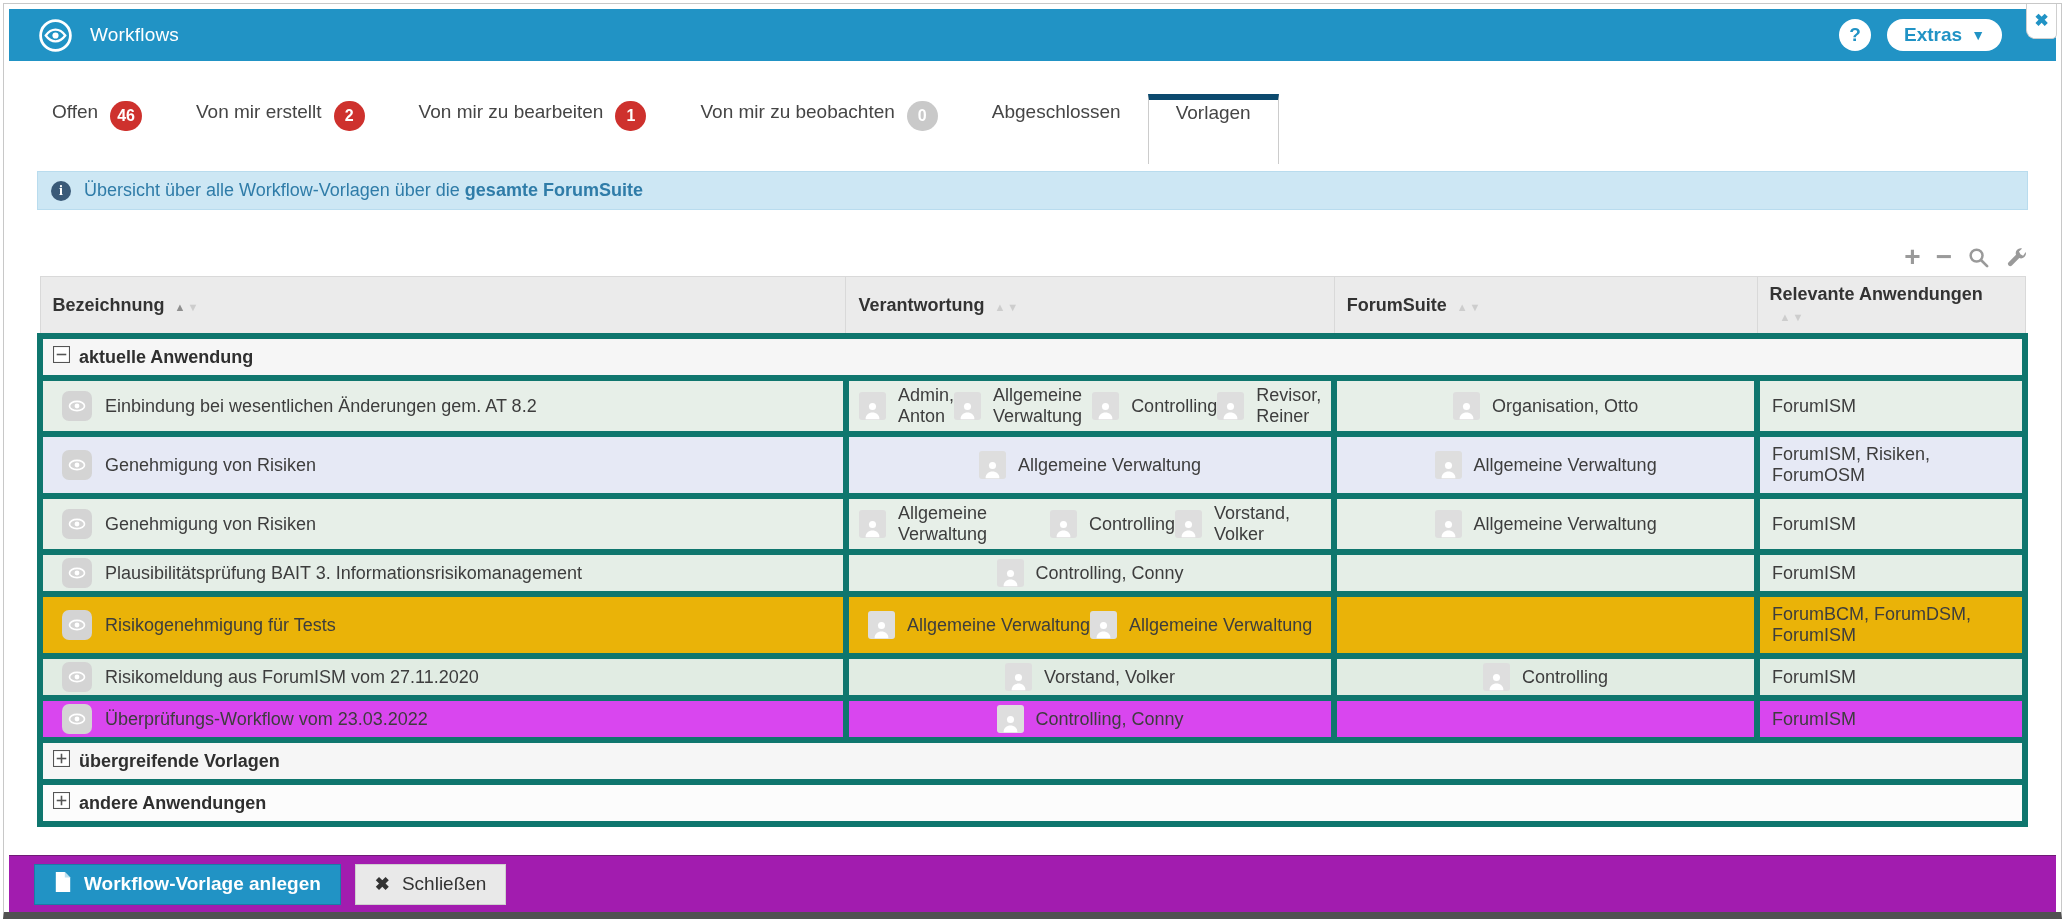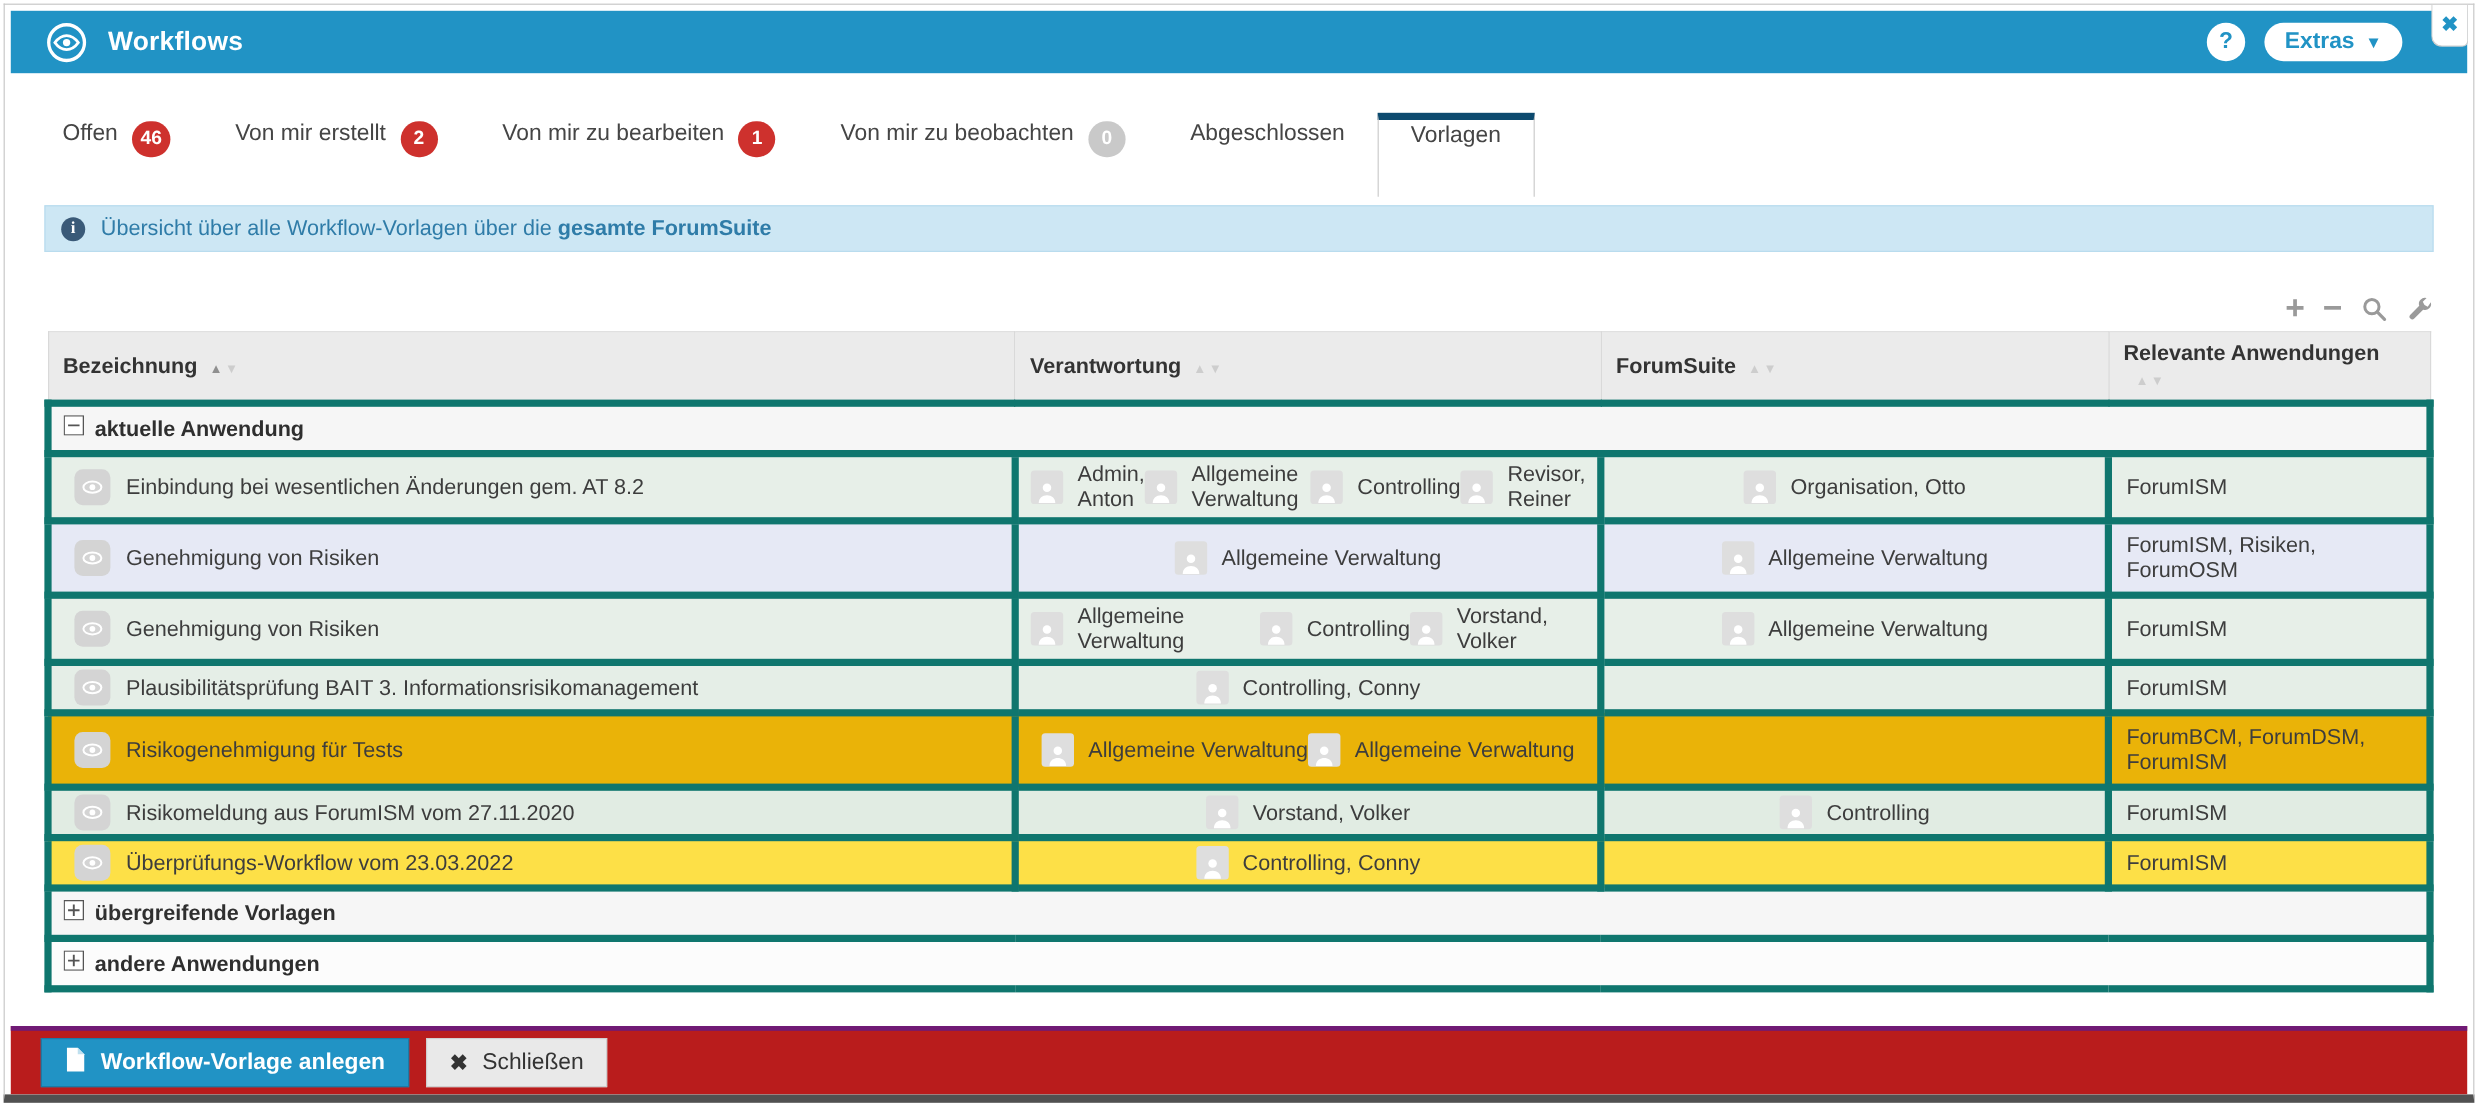--- a/index.html
+++ b/index.html
@@ -7,21 +7,21 @@
          font-family:"Liberation Sans", sans-serif; color:#3d3d3d; }
 
   .frame { position:absolute; left:3px; right:3px; top:3px; bottom:1px;
            border:1px solid #c8c8c8; border-bottom:7px solid #515151;
            background:#fff; box-sizing:border-box; overflow:hidden; }
 
   
   .topbar { margin:5px; height:52px; background:#2193c5; display:flex;
             align-items:center; padding:0 18px; box-sizing:border-box; }
   .logo { display:flex; align-items:center; margin-left:10px; }
-  .apptitle { color:#fff; font-size:22px; font-weight:bold; margin-left:16px; letter-spacing:.2px; }
+  .apptitle { color:#fff; font-size:19px; font-weight:normal; margin-left:16px; letter-spacing:.2px; }
   .topbar-right { margin-left:auto; display:flex; align-items:center; gap:16px; margin-right:36px; }
   .help-btn { width:32px; height:32px; border-radius:50%; background:#fff; color:#2193c5;
               font-size:19px; font-weight:bold; display:flex; align-items:center; justify-content:center; cursor:pointer; }
   .extras-btn { height:32px; border-radius:17px; background:#fff; color:#2193c5; font-size:19px;
                 font-weight:bold; display:flex; align-items:center; gap:9px; padding:0 17px; cursor:pointer; }
   .extras-caret { font-size:14px; }
   .win-close { position:absolute; top:0; right:4px; width:31px; height:35px; background:#fff;
                border:1px solid #cfcfcf; border-top:none; border-radius:0 0 5px 9px;
                color:#2193c5; font-size:17px; font-weight:bold; display:flex; align-items:flex-start;
                justify-content:center; padding-top:6px; box-sizing:border-box; z-index:9; cursor:pointer; }
@@ -59,22 +59,22 @@
   .bez { display:flex; align-items:center; gap:13px; padding:3px 12px 3px 19px; }
   .rowicon { width:30px; height:30px; background:#d4d4d4; border-radius:7px; flex:0 0 auto;
              display:flex; align-items:center; justify-content:center; }
   .plist { padding:3px 10px; display:flex; flex-direction:row; justify-content:center; }
   .person { display:flex; align-items:center; gap:12px; padding:1px 0; }
   .picon { width:27px; height:28px; background:#dedede; border-radius:3px; flex:0 0 auto;
            display:flex; align-items:flex-end; justify-content:center; overflow:hidden; }
   .apps { padding:7px 12px; }
 
   
-  .footer { position:absolute; left:5px; right:5px; bottom:0; height:57px; border-top:4px solid #701a75;
-            background:#b91c1c; display:flex; align-items:center; gap:14px; padding-left:25px; box-sizing:border-box; }
+  .footer { position:absolute; left:5px; right:5px; bottom:0; height:57px; border-top:1px solid #701a75;
+            background:#a21caf; display:flex; align-items:center; gap:14px; padding-left:25px; box-sizing:border-box; }
   .btn { height:41px; display:flex; align-items:center; gap:12px; padding:0 19px; font-size:19px;
          cursor:pointer; box-sizing:border-box; }
   .btn-primary { background:#2193c5; border:1px solid #1b7ba6; color:#fff; font-weight:bold; }
   .btn-secondary { background:#e9e9e9; border:1px solid #cfcfcf; color:#333; }
   .btn-secondary .x { font-weight:bold; font-size:18px; color:#333; }
 </style>
 </head>
 <body>
 
 <div class="frame">
@@ -468,21 +468,21 @@
                     </svg>
                   </span>
                   <span>Controlling</span>
                 </div>
               </div>
             </td>
             <td>
               <div class="apps">ForumISM</div>
             </td>
           </tr>
-          <tr style="background: #fde047;">
+          <tr style="background: #d946ef;">
             <td>
               <div class="bez">
                 <span class="rowicon">
                   <svg width="20" height="20" viewBox="0 0 24 24">
                     <ellipse cx="12" cy="12" rx="9" ry="5.6" fill="none" stroke="#fff" stroke-width="2"></ellipse>
                     <circle cx="12" cy="12" r="2.9" fill="#fff"></circle>
                   </svg>
                 </span>
                 <span>Überprüfungs-Workflow vom 23.03.2022</span>
               </div>

